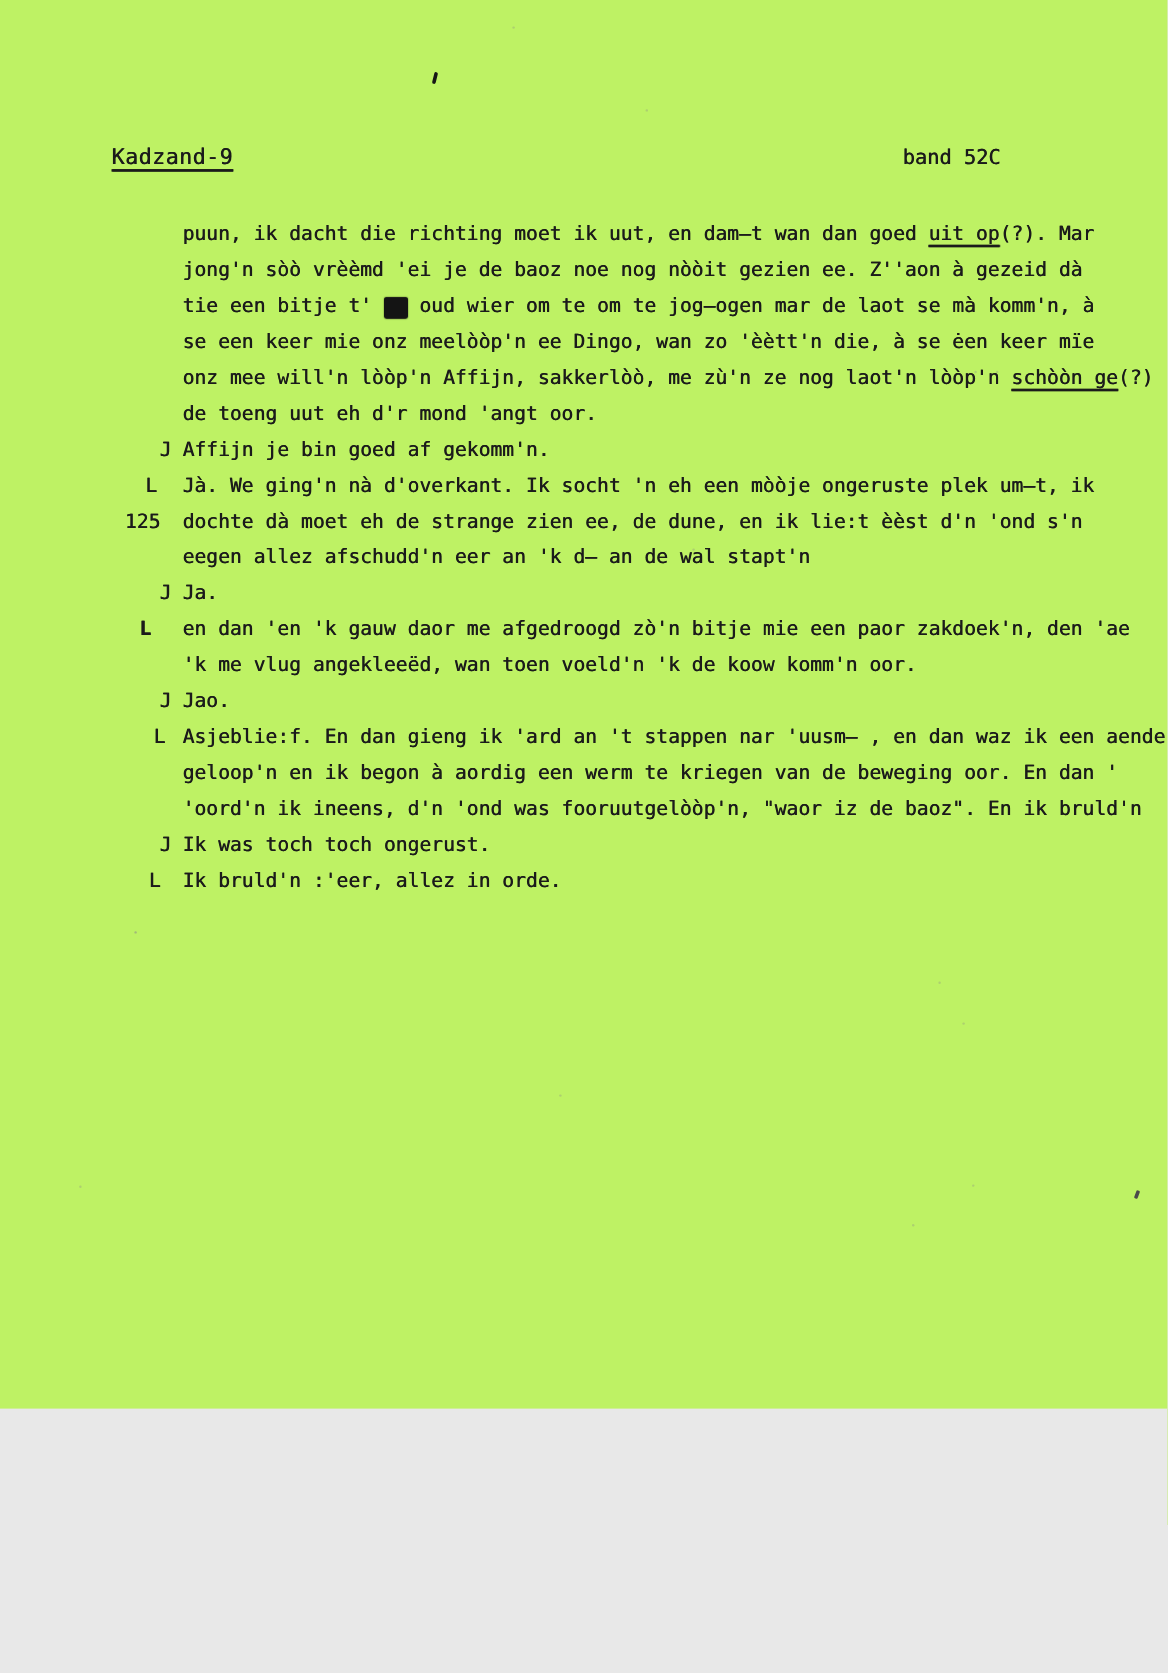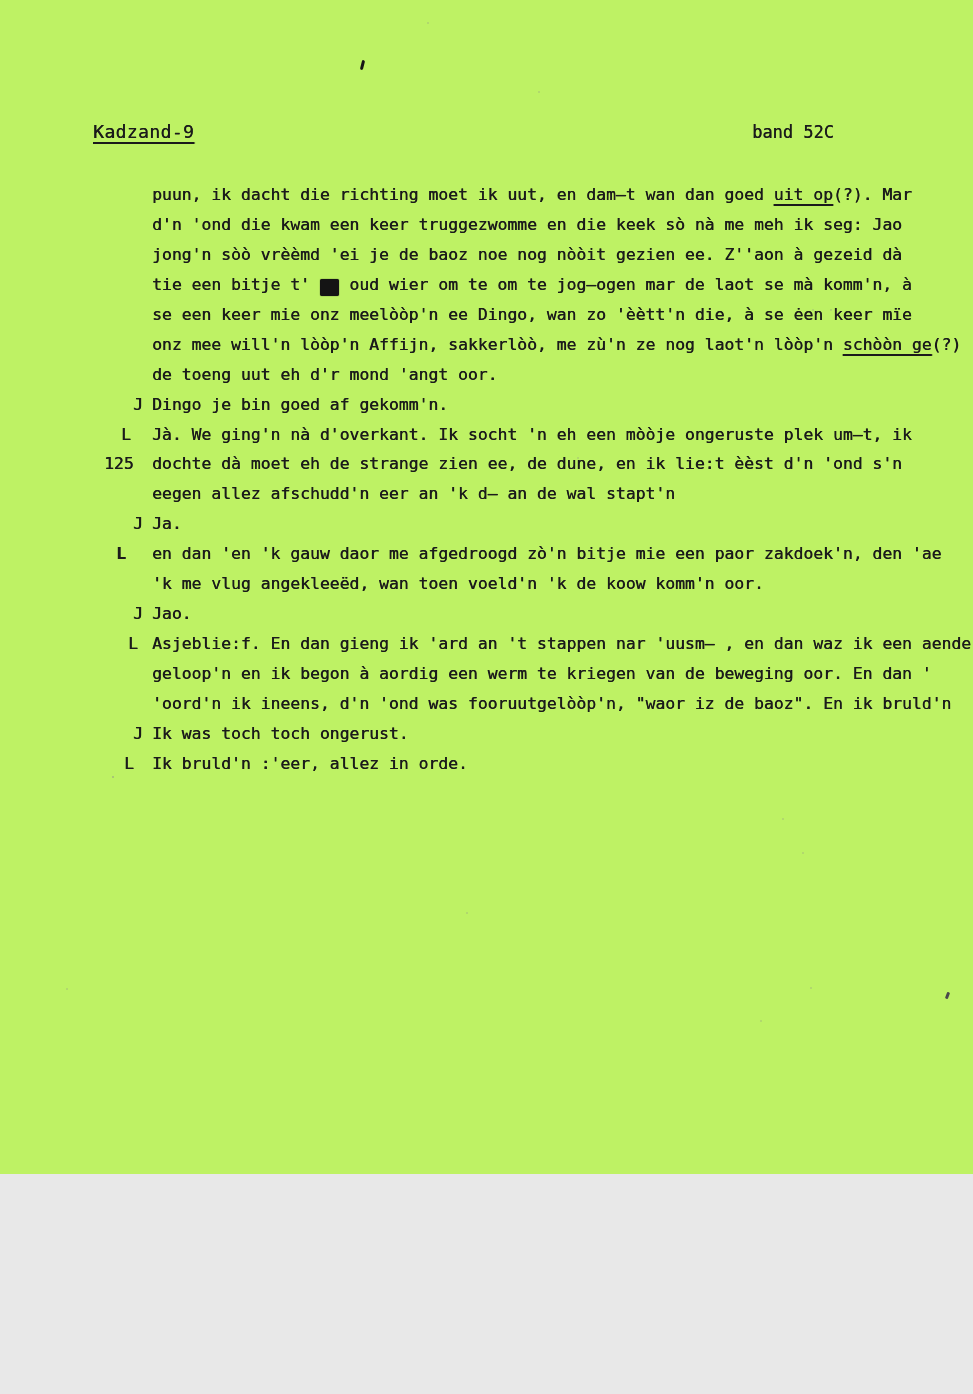--- a/index.html
+++ b/index.html
@@ -52,21 +52,20 @@
   }
   .seg.blot{
     background:#141414;
     color:transparent;
     display:inline-block;
     height:17px;line-height:17px;
     border-radius:2px;
     box-shadow:0 0 1px #141414;
     transform:translateY(2px);
     text-shadow:none;
-    font-family:Liberation Mono, monospace;
   }
   
   .stray-mark{
     position:absolute;background:#161616;
   }
   .mark-apostrophe{
     left:361px;top:60px;width:3px;height:10px;
     border-radius:2px;transform:rotate(14deg);
   }
   .mark-edge{
@@ -88,40 +87,37 @@
 <div class="page">
 
   <div class="doc-id">Kadzand-9</div>
   <div class="band-label">band 52C</div>
 
   <div class="transcript" id="transcript">
       <div class="t-line">
         <span class="ltext"><span class="seg">puun, ik dacht die richting moet ik uut, en dam̶t wan dan goed </span><span class="seg u">uit op</span><span class="seg">(?). Mar</span></span>
       </div>
       <div class="t-line">
-        <span class="ltext"><span class="seg">d'n 'ond die kwam een keer truggezwomme en die keek sò nà me meh ik seg: Jao</span></span>
-      </div>
-      <div class="t-line">
         <span class="ltext"><span class="seg">jong'n sòò vrèèmd 'ei je de baoz noe nog nòòit gezien ee. Z''aon à gezeid dà</span></span>
       </div>
       <div class="t-line">
         <span class="ltext"><span class="seg">tie een bitje t' </span><span class="seg blot">mR</span><span class="seg"> oud wier om te om te jog̶ogen mar de laot se mà komm'n, à</span></span>
       </div>
       <div class="t-line">
         <span class="ltext"><span class="seg">se een keer mie onz meelòòp'n ee Dingo, wan zo 'èètt'n die, à se ėen keer mïe</span></span>
       </div>
       <div class="t-line">
         <span class="ltext"><span class="seg">onz mee will'n lòòp'n Affijn, sakkerlòò, me zù'n ze nog laot'n lòòp'n </span><span class="seg u">schòòn ge</span><span class="seg">(?)</span></span>
       </div>
       <div class="t-line">
         <span class="ltext"><span class="seg">de toeng uut eh d'r mond 'angt oor.</span></span>
       </div>
       <div class="t-line">
         <span class="speaker" style="left: 133px;">J</span>
-        <span class="ltext"><span class="seg">Dingo je bin goed af gekomm'n.</span></span>
+        <span class="ltext"><span class="seg">Affijn je bin goed af gekomm'n.</span></span>
       </div>
       <div class="t-line">
         <span class="speaker" style="left: 121px;">L</span>
         <span class="ltext"><span class="seg">Jà. We ging'n nà d'overkant. Ik socht 'n eh een mòòje ongeruste plek um̶t, ik</span></span>
       </div>
       <div class="t-line">
         <span class="margin-num">125</span>
         <span class="ltext"><span class="seg">dochte dà moet eh de strange zien ee, de dune, en ik lie:t èèst d'n 'ond s'n</span></span>
       </div>
       <div class="t-line">

